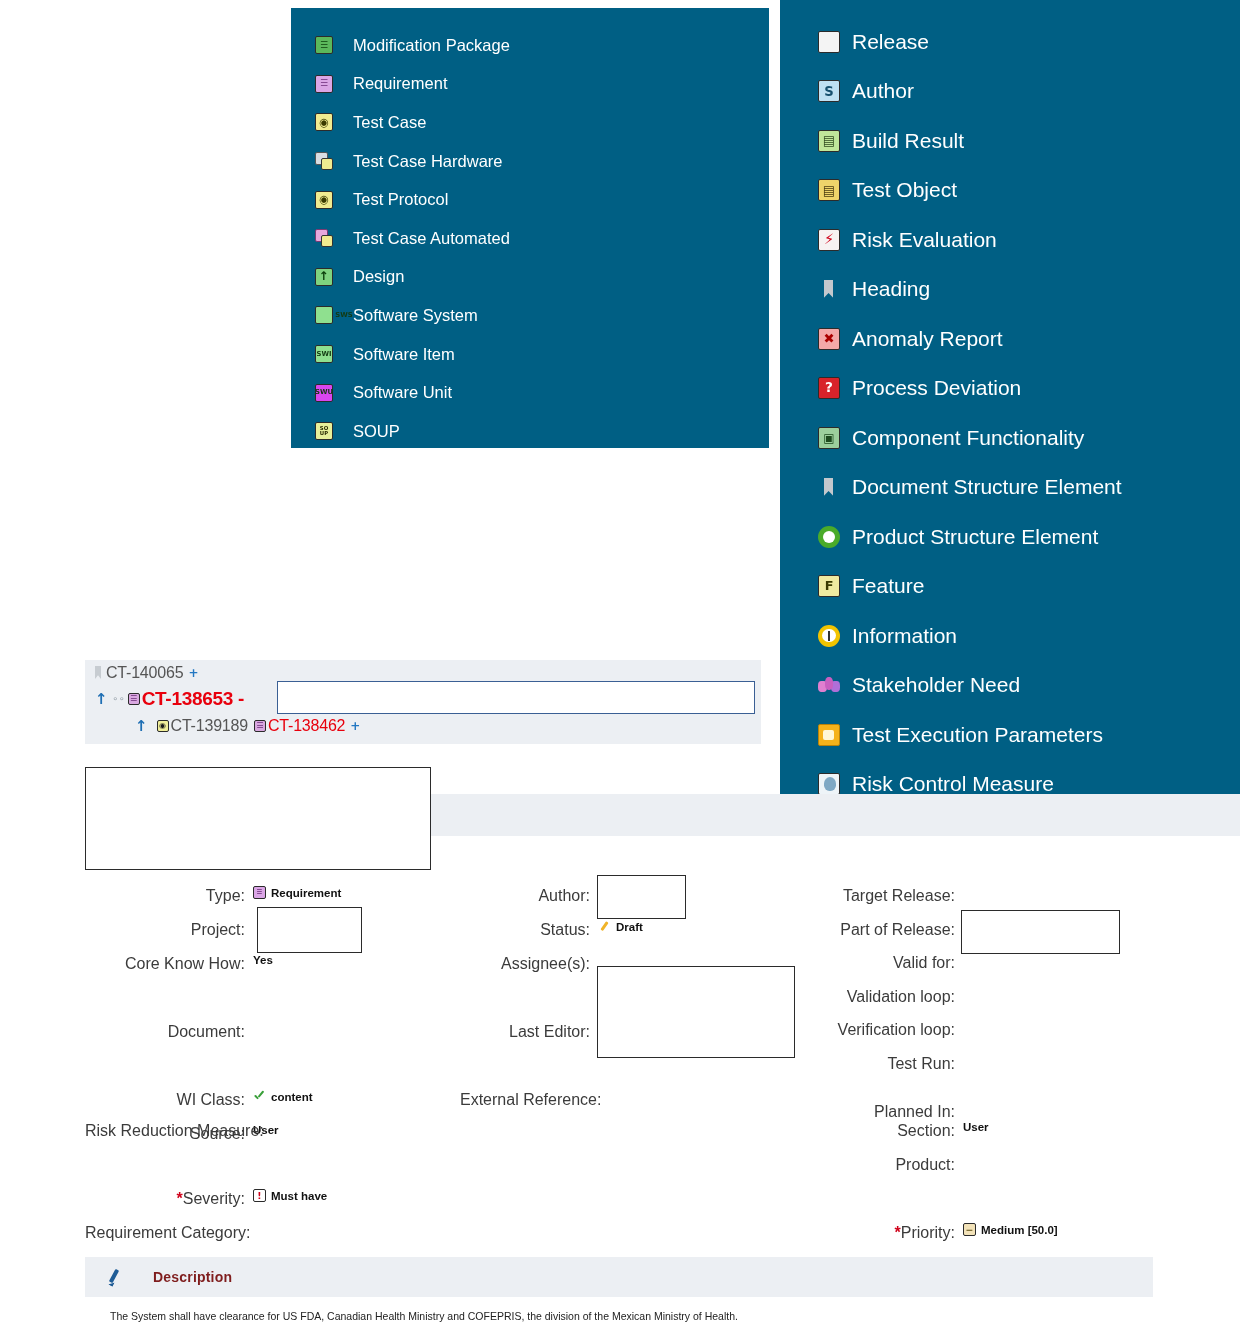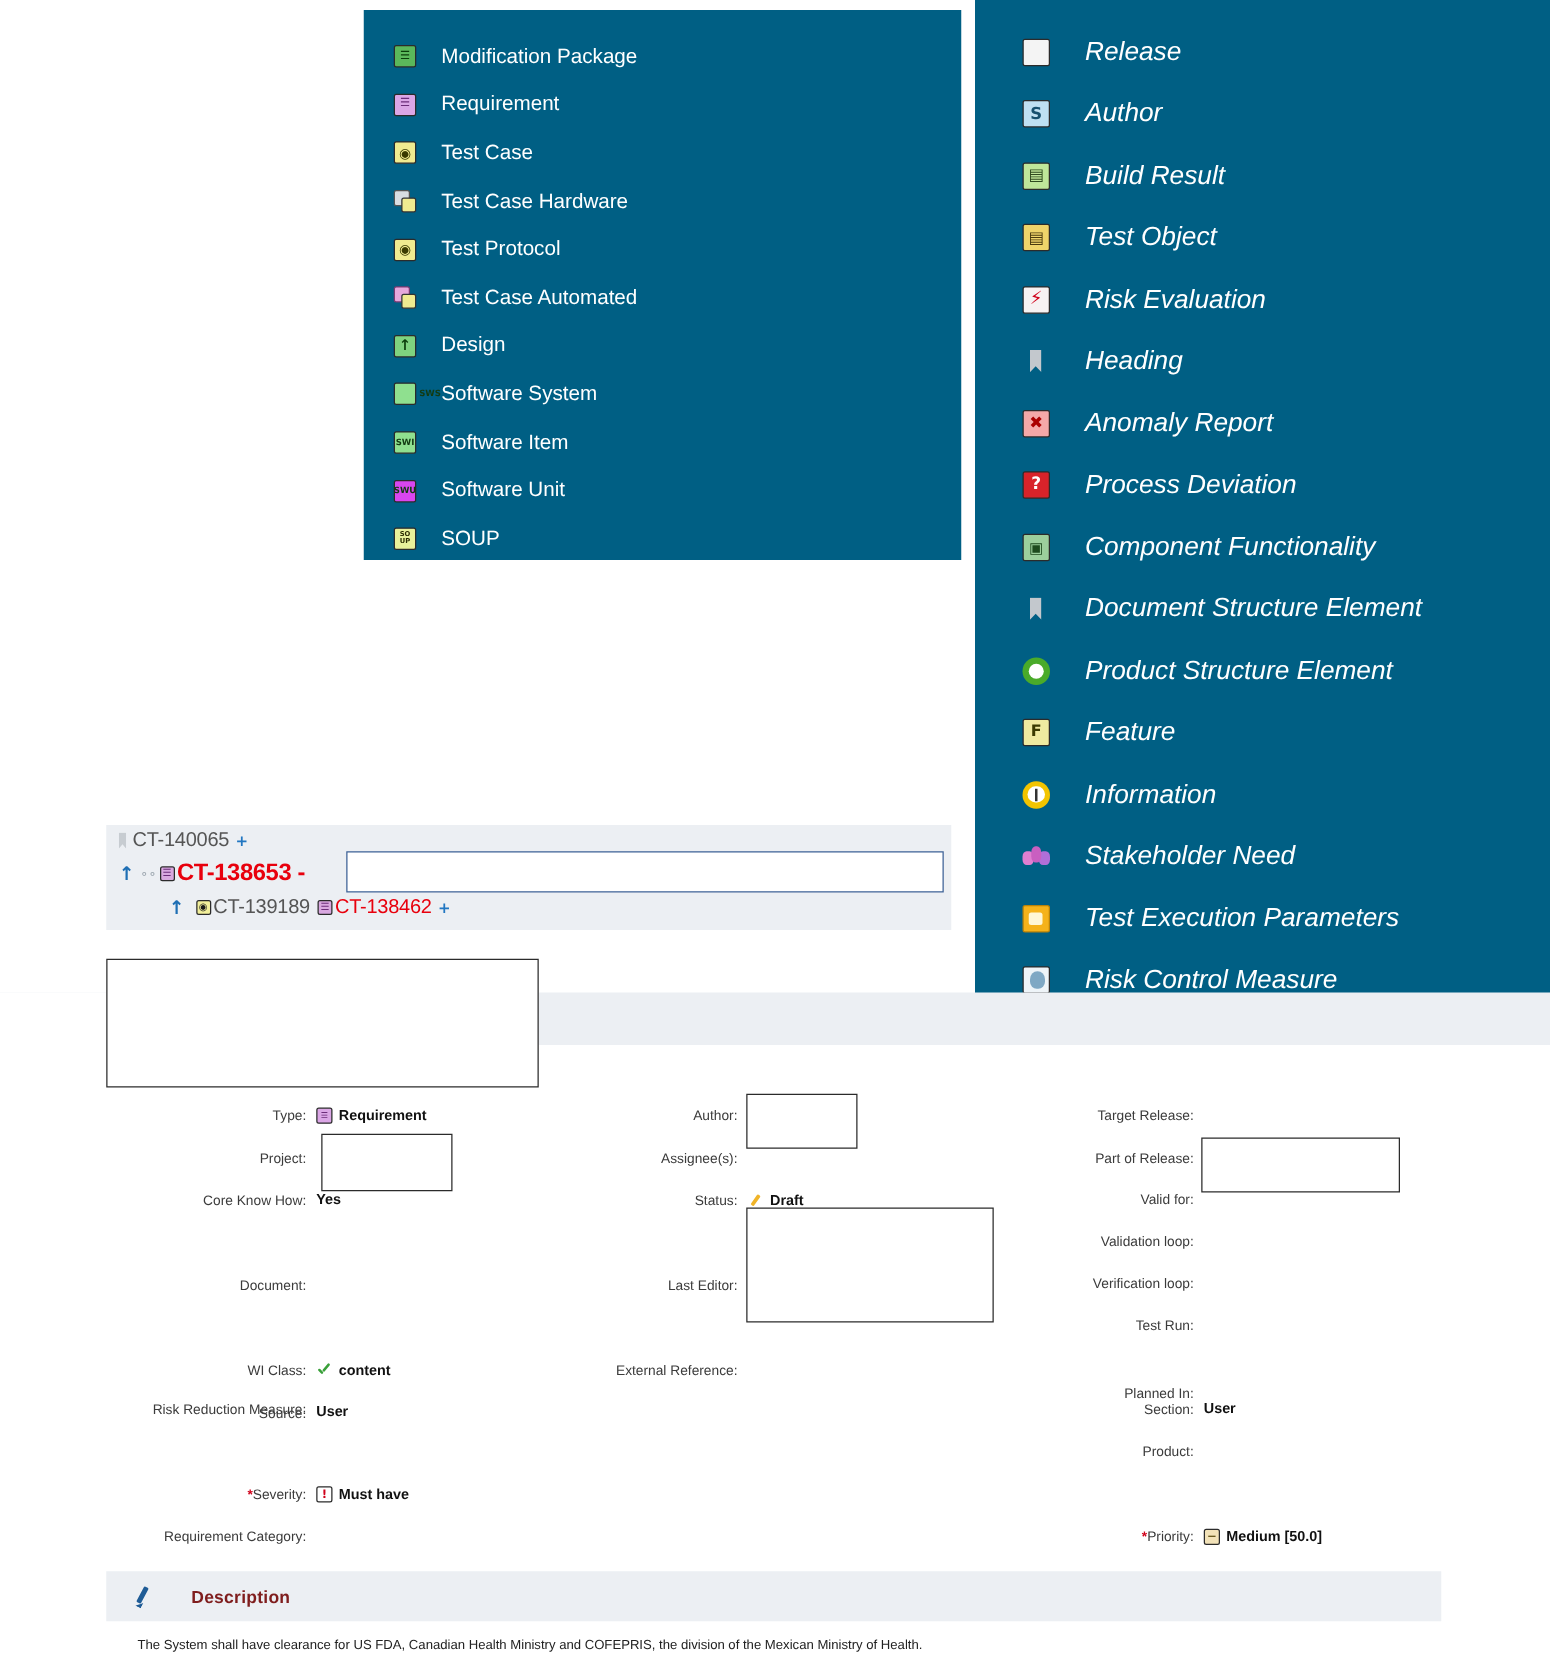--- a/index.html
+++ b/index.html
@@ -39,21 +39,21 @@
   #menu-right{ left:780px; top:0px;  width:460px; height:805px; padding:17px 0 0 38px;}
 
   .menu-item{
     display:flex;align-items:center;
     color:#ffffff;
     cursor:default;
   }
   #menu-left .menu-item{ height:38.6px; font-size:16.5px; }
   #menu-left .menu-item .lbl{ margin-left:20px; }
   #menu-right .menu-item{ height:49.5px; font-size:21px; }
-  #menu-right .menu-item .lbl{ margin-left:28px;font-style:italic; }
+  #menu-right .menu-item .lbl{ margin-left:12px; }
   #menu-right .ic{ width:22px;height:22px;flex:0 0 22px;}
 
   
   #crumb-band{
     position:absolute;left:85px;top:660px;width:676px;height:84px;
     background:#eceff3;
   }
   #crumb{
     position:absolute;left:95px;top:663px;width:700px;
     font-size:11px;color:#333;
@@ -98,21 +98,21 @@
     background:#eceff3;
   }
   #form-band-mask{
     position:absolute;left:0px;top:794px;width:85px;height:42px;background:#ffffff;
   }
 
   
   .fcol{position:absolute;font-size:11.5px;color:#333;}
   .frow{display:flex;align-items:flex-start;white-space:nowrap;}
   .flabel{
-    text-align:right;color:#3b3b3b;font-size:11px;
+    text-align:right;color:#3b3b3b;font-size:16px;
     padding-top:1px;
   }
   .fvalue{
     font-weight:bold;color:#111;font-size:11.5px;
     display:flex;align-items:center;gap:5px;padding-top:0px;
   }
   .req-star{color:#d0021b;font-weight:bold;}
   .fvalue .ic{width:13px;height:13px;flex:0 0 13px;}
 
   #col-left{left:85px;top:886px;width:350px;}
@@ -456,32 +456,32 @@
     </div>
   </div>
 <div class="fcol" id="col-mid">
     <div class="frow" style="height:34px;">
       <span class="flabel"><span class="lt">Author:</span></span>
       <span class="fvalue">
         <span class="vt"></span>
       </span>
     </div>
     <div class="frow" style="height:34px;">
-      <span class="flabel"><span class="lt">Assignee(s):</span></span>
-      <span class="fvalue">
-        <span class="vt"></span>
-      </span>
-    </div>
-    <div class="frow" style="height:34px;">
       <span class="flabel"><span class="lt">Status:</span></span>
       <span class="fvalue">
         <span class="ic" style="width:13px;height:13px;flex:0 0 13px;position:relative;">
         <span style="position:absolute;left:5.46px;top:0.78px;width:2.6px;height:10.14px;background:#f0b429;transform:rotate(35deg);border-radius:1px;"></span>
         </span>
         <span class="vt">Draft</span>
+      </span>
+    </div>
+    <div class="frow" style="height:34px;">
+      <span class="flabel"><span class="lt">Assignee(s):</span></span>
+      <span class="fvalue">
+        <span class="vt"></span>
       </span>
     </div>
     <div class="frow" style="height:34px;">
       <span class="flabel"><span class="lt"></span></span>
       <span class="fvalue">
         <span class="vt"></span>
       </span>
     </div>
     <div class="frow" style="height:34px;">
       <span class="flabel"><span class="lt">Last Editor:</span></span>

